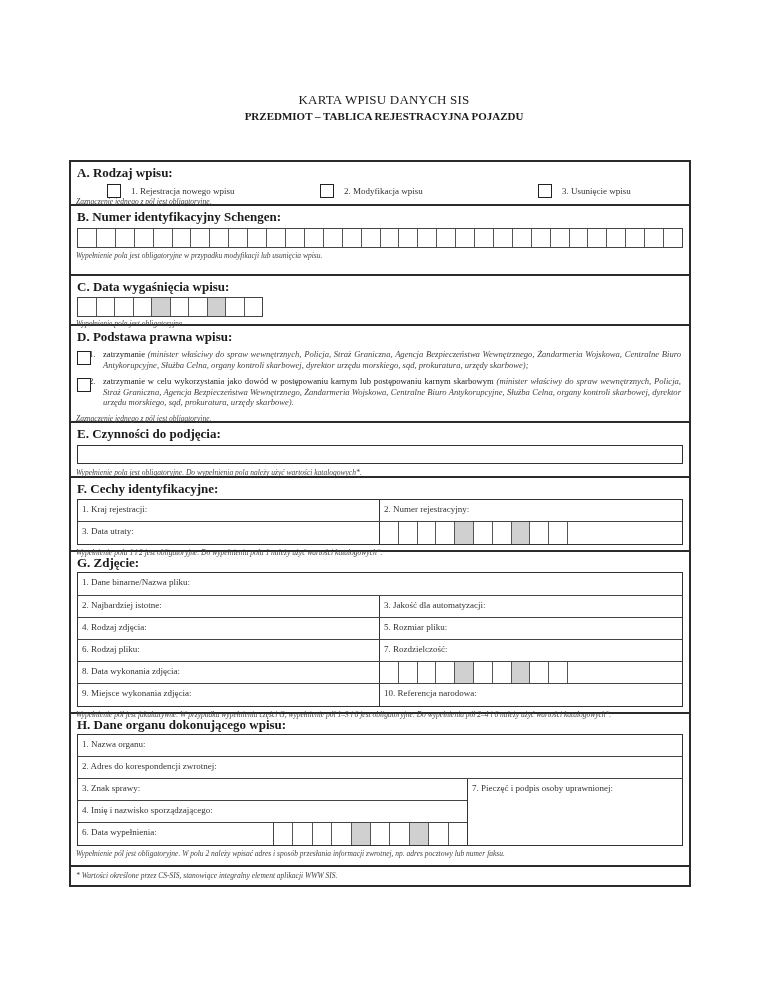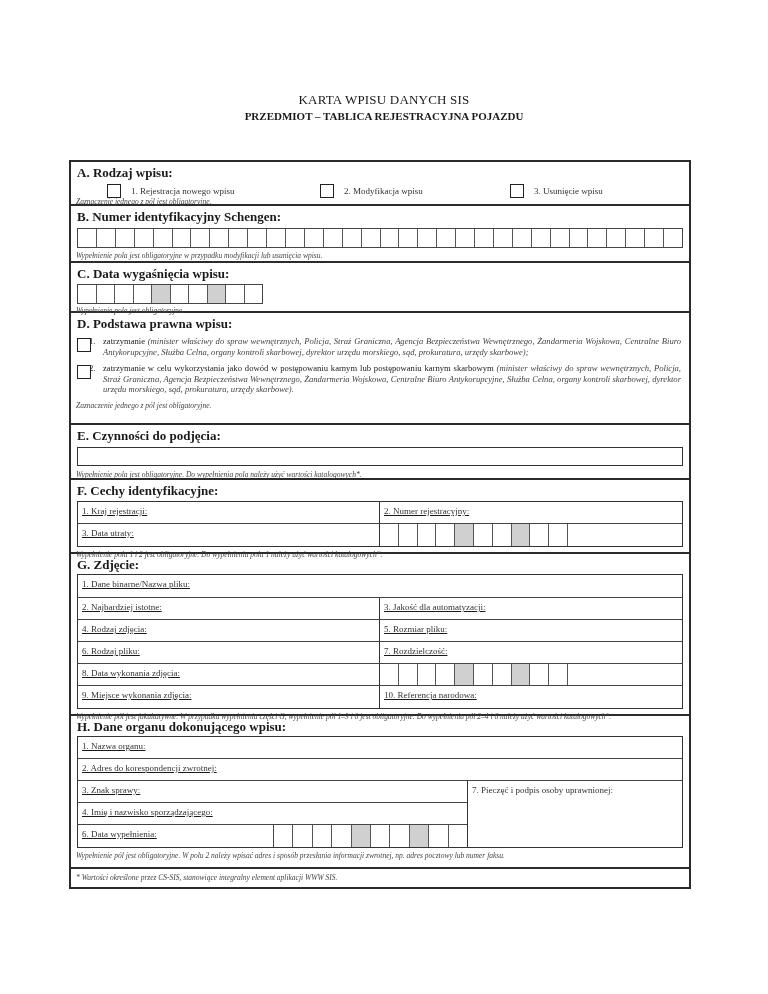--- a/index.html
+++ b/index.html
@@ -12,21 +12,21 @@
   .sec:last-child { border-bottom:none; }
   .sec-title { font-weight:bold; font-size:13px; line-height:15px; padding:3px 0 0 6px; height:16px; }
   .note { font-style:italic; font-size:7.5px; color:#444; padding:0 0 0 5px; line-height:10px; }
   .cb { display:inline-block; width:14px; height:14px; border:1.5px solid #222; box-sizing:border-box; vertical-align:middle; background:#fff; }
   .opt-label { font-size:9px; color:#333; vertical-align:middle; }
   .cells { display:flex; }
   .cell { height:100%; border-right:1px solid #555; box-sizing:border-box; }
   .cell.grey { background:#d0d0d0; }
   .cells.boxed { border:1px solid #444; box-sizing:border-box; }
   .grid { border:1.5px solid #333; box-sizing:border-box; margin:0 6px; }
-  .row { display:flex; border-bottom:1px solid #444; box-sizing:border-box;text-decoration:underline; }
+  .row { display:flex; border-bottom:1px solid #444; box-sizing:border-box; }
   .row:last-child { border-bottom:none; }
   .fld { font-size:9px; color:#333; padding:4px 0 0 4px; box-sizing:border-box; }
   .vsep { border-right:1.5px solid #333; }
   .d-item { display:flex; font-size:8.6px; line-height:10.5px; margin:0 8px 0 18px; }
   .d-item .num { width:14px; flex:none; }
   .d-item .txt { text-align:justify; flex:1; }
   .d-item i { color:#444; }
 </style>
 </head>
 <body>
@@ -42,29 +42,29 @@
     <div class="sec-title">A. Rodzaj wpisu:</div>
     <div style="position:relative; height:16px;">
       <span style="position:absolute; left:36px; top:0;">
         <span class="cb"></span>
         <span class="opt-label" style="margin-left:6px;">1. Rejestracja nowego wpisu</span>
       </span>
       <span style="position:absolute; left:249px; top:0;">
         <span class="cb"></span>
         <span class="opt-label" style="margin-left:6px;">2. Modyfikacja wpisu</span>
       </span>
-      <span style="position:absolute; left:439px; top:0;">
+      <span style="position:absolute; left:467px; top:0;">
         <span class="cb"></span>
         <span class="opt-label" style="margin-left:6px;">3. Usunięcie wpisu</span>
       </span>
     </div>
     <div class="note">Zaznaczenie jednego z pól jest obligatoryjne.</div>
   </div>
 
-  <div class="sec" style="height:57px;">
+  <div class="sec" style="height:70px;">
     <div class="sec-title">B. Numer identyfikacyjny Schengen:</div>
     <div class="cells boxed" id="cellsB" style="margin:3px 6px 0 6px; height:20px;">
         <div class="cell" style="flex: 1 1 0%;"></div>
         <div class="cell" style="flex: 1 1 0%;"></div>
         <div class="cell" style="flex: 1 1 0%;"></div>
         <div class="cell" style="flex: 1 1 0%;"></div>
         <div class="cell" style="flex: 1 1 0%;"></div>
         <div class="cell" style="flex: 1 1 0%;"></div>
         <div class="cell" style="flex: 1 1 0%;"></div>
         <div class="cell" style="flex: 1 1 0%;"></div>
@@ -106,21 +106,21 @@
         <div class="cell grey" style="flex: 1 1 0%;"></div>
         <div class="cell" style="flex: 1 1 0%;"></div>
         <div class="cell" style="flex: 1 1 0%;"></div>
         <div class="cell grey" style="flex: 1 1 0%;"></div>
         <div class="cell" style="flex: 1 1 0%;"></div>
         <div class="cell" style="flex: 1 1 0%; border-right: none;"></div>
       </div>
     <div class="note" style="margin-top:2px;">Wypełnienie pola jest obligatoryjne.</div>
   </div>
 
-  <div class="sec" style="height:112px;">
+  <div class="sec" style="height:97px;">
     <div class="sec-title">D. Podstawa prawna wpisu:</div>
     <div style="position:relative; margin-top:4px;">
       <span class="cb" style="position:absolute; left:6px; top:2px;"></span>
       <div class="d-item">
         <span class="num">1.</span>
         <span class="txt"><span>zatrzymanie </span><i>(minister właściwy do spraw wewnętrznych, Policja, Straż Graniczna, Agencja Bezpieczeństwa Wewnętrznego, Żandarmeria Wojskowa, Centralne Biuro Antykorupcyjne, Służba Celna, organy kontroli skarbowej, dyrektor urzędu morskiego, sąd, prokuratura, urzędy skarbowe);</i></span>
       </div>
     </div>
     <div style="position:relative; margin-top:6px;">
       <span class="cb" style="position:absolute; left:6px; top:2px;"></span>

